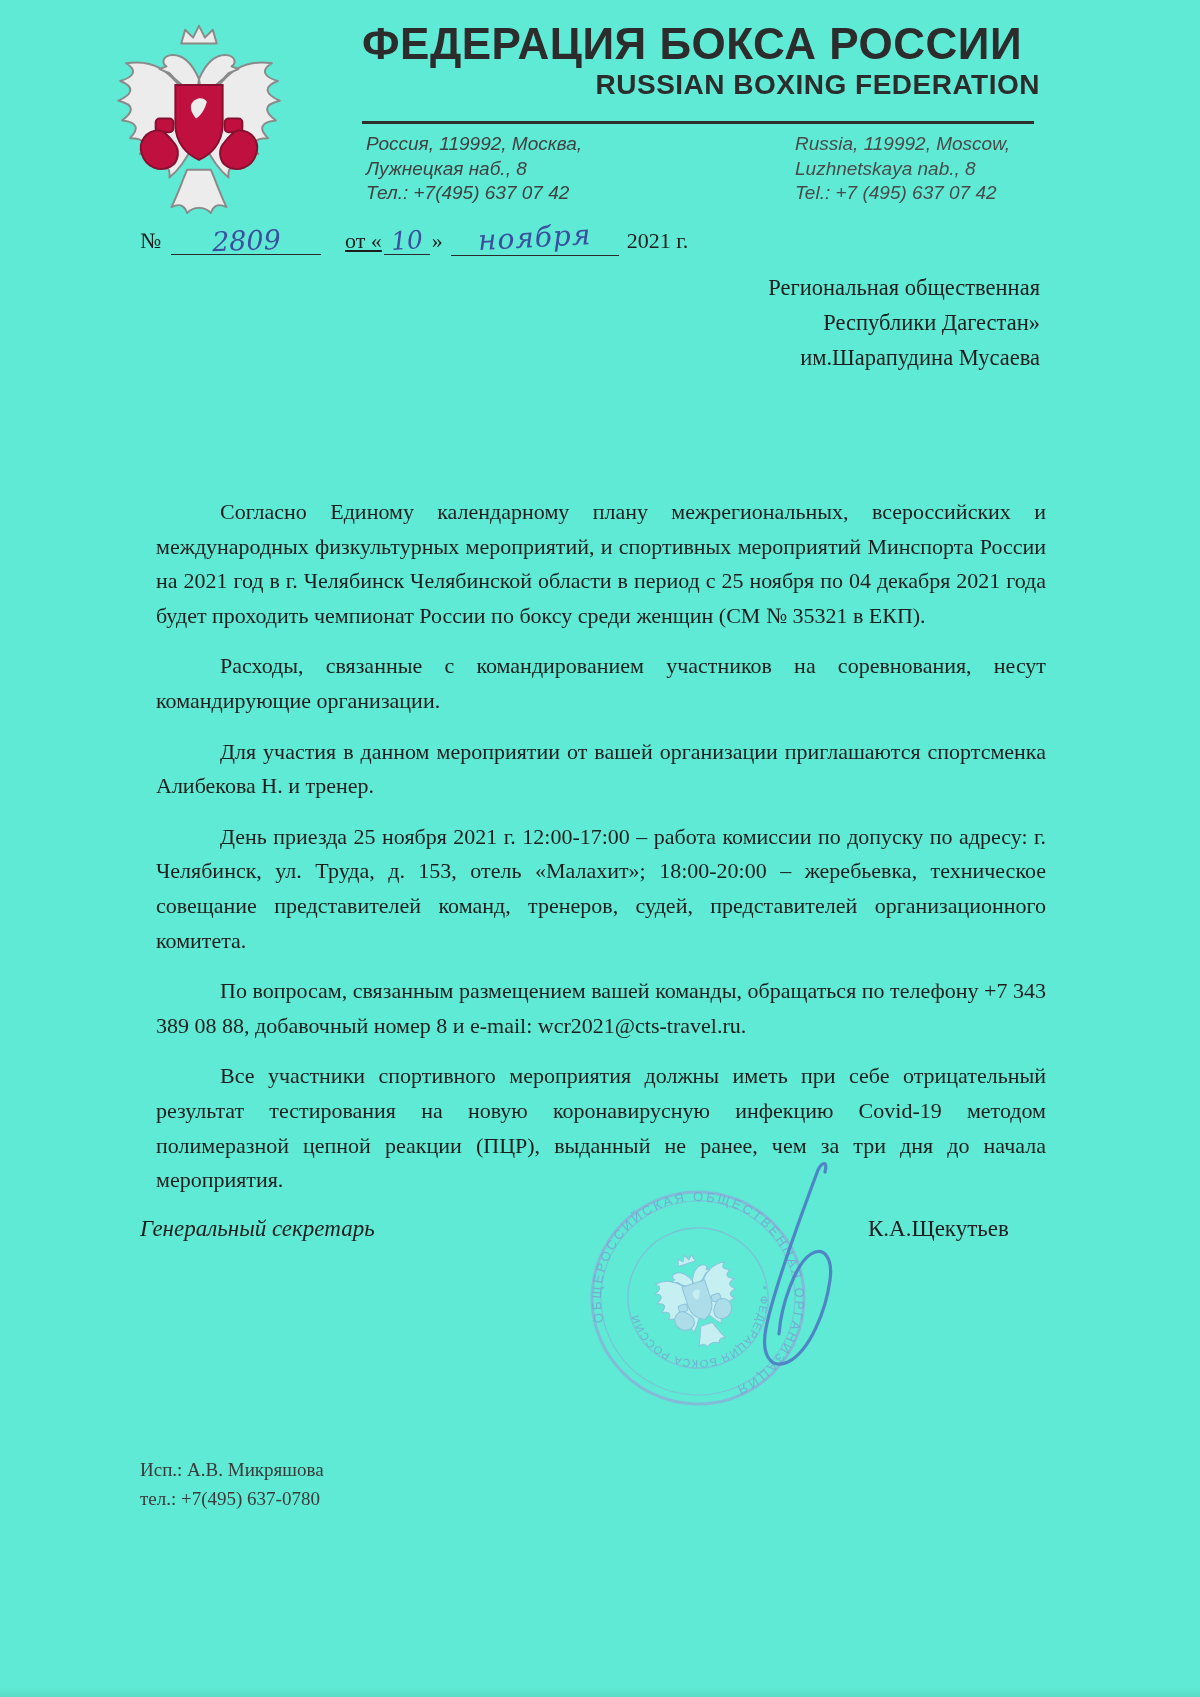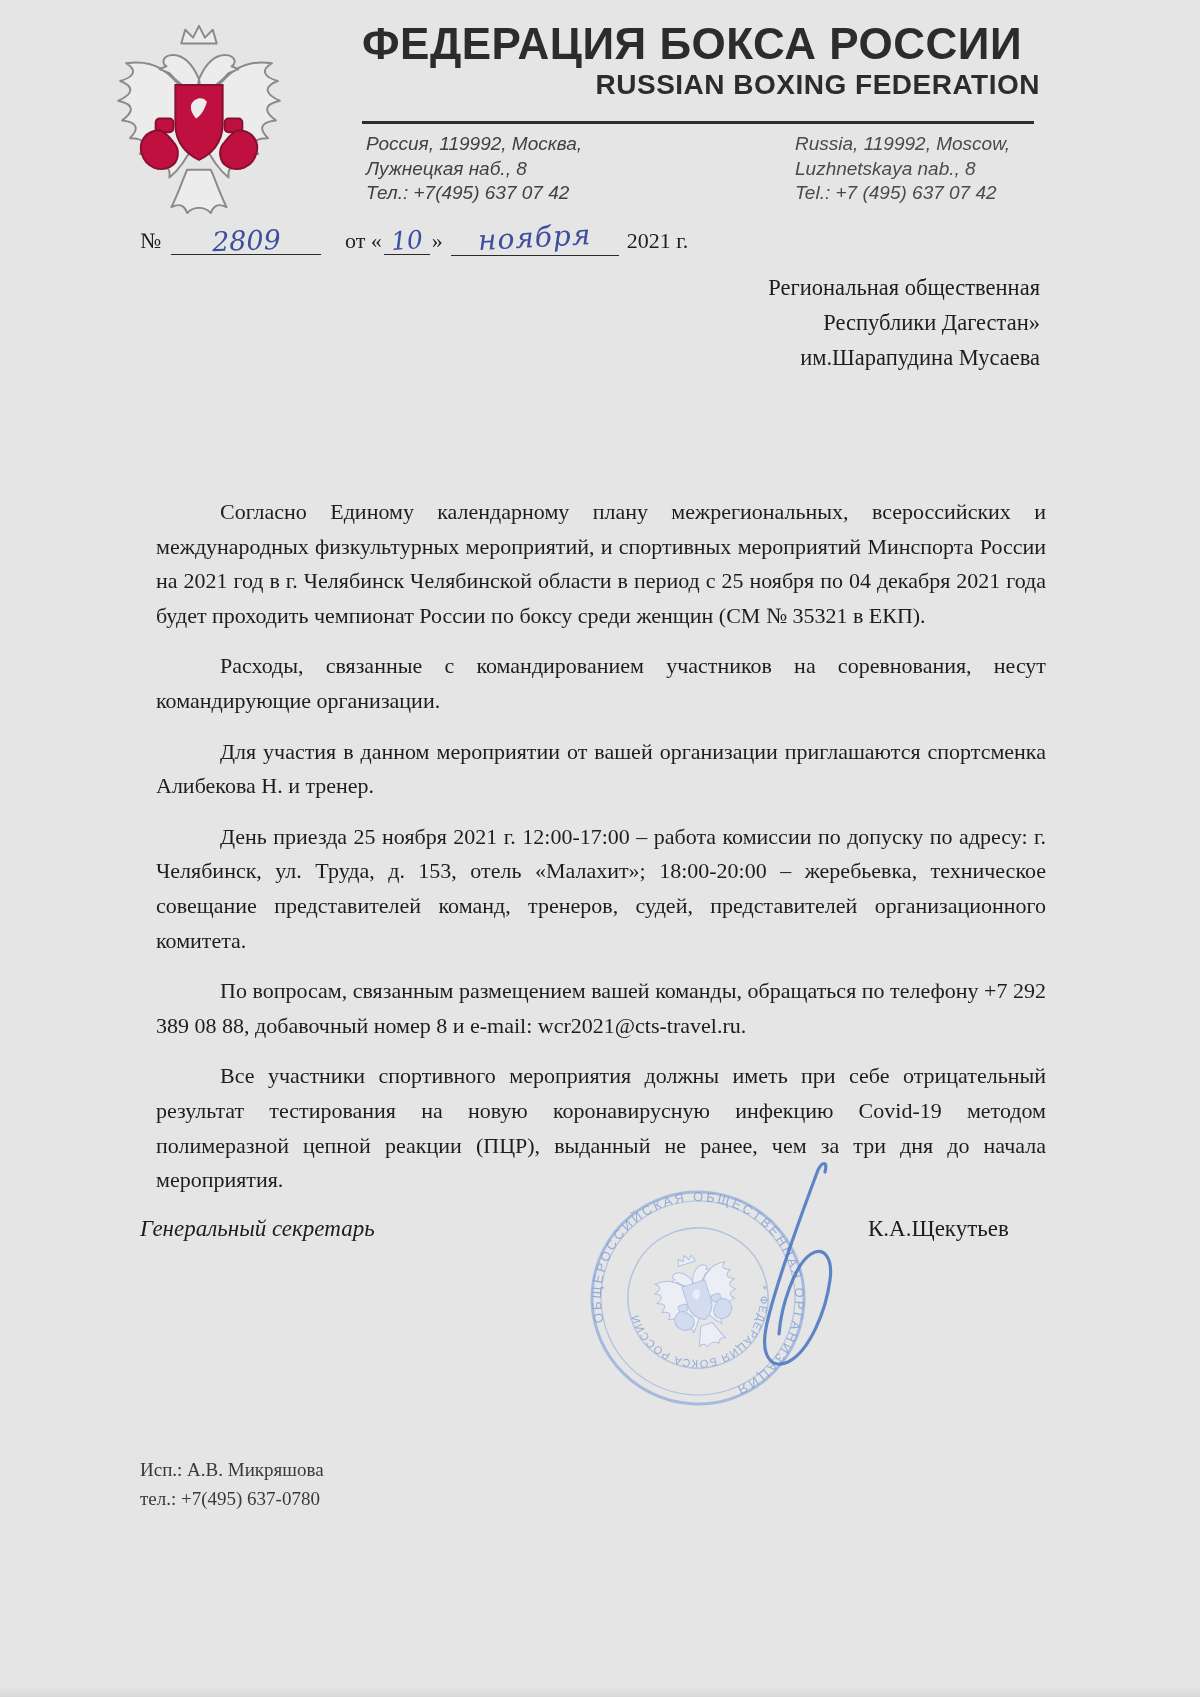--- a/index.html
+++ b/index.html
@@ -1,19 +1,19 @@
 <!DOCTYPE html>
 <html><head>
 <meta charset="utf-8">
 <style>
   html,body{margin:0;padding:0;background:#ffffff;}
   .page{
     position:relative;
     width:1200px;height:1697px;
-    background:#e5e5e5;
+    background:#5eead4;
     overflow:hidden;
     font-family:"Liberation Serif",serif;
     color:#1d1d1d;
   }
   
   .emblem{position:absolute;left:110px;top:14px;width:178px;height:202px;}
   .org-titles{position:absolute;left:362px;top:18px;width:678px;font-family:"Liberation Sans",sans-serif;font-weight:bold;color:#2c2c2c;line-height:1.16;}
   .org-title-ru{font-size:44px;letter-spacing:0.5px;white-space:nowrap;}
   .org-title-en{font-size:28px;letter-spacing:0.5px;white-space:nowrap;text-align:right;}
   .header-rule{position:absolute;left:362px;top:121px;width:672px;height:3px;background:#2e2e2e;}
@@ -23,21 +23,21 @@
   
   .ref-line{position:absolute;left:140px;top:222px;font-size:22px;display:flex;align-items:baseline;white-space:nowrap;}
   .field{display:inline-block;border-bottom:1.6px solid #2a2a2a;text-align:center;}
   .w-num{width:150px;margin:0 10px;}
   .w-day{width:46px;margin:0 2px;}
   .w-month{width:168px;margin:0 8px;overflow:visible;}
   .hand{font-family:"DejaVu Serif",serif;font-style:italic;color:#3c4f9e;display:inline-block;}
   .hand-num{font-size:27px;transform:rotate(-2deg) translateY(2px);}
   .hand-day{font-size:25px;transform:rotate(-4deg) translateY(1px);}
   .hand-month{font-size:28px;transform:rotate(-3deg) translateY(-1px);letter-spacing:1px;}
-  .ref-gap{margin-left:14px;}
+  .ref-gap{margin-left:14px;text-decoration:underline;}
   
   .recipient{position:absolute;left:600px;top:270px;width:440px;text-align:right;font-size:22.5px;line-height:35px;}
   
   .body-text{position:absolute;left:140px;top:479px;width:922px;font-size:22px;line-height:34.6px;text-align:justify;}
   .body-text p{margin:16px;text-indent:64px;}
   
   .sig-position{position:absolute;left:140px;top:1216px;font-size:23px;font-style:italic;}
   .sig-name{position:absolute;left:868px;top:1216px;font-size:23px;}
   .seal-svg{position:absolute;left:568px;top:1158px;width:330px;height:290px;}
   
@@ -106,21 +106,21 @@
     <div>Региональная общественная</div>
     <div>Республики Дагестан»</div>
     <div>им.Шарапудина Мусаева</div>
   </div>
 
   <div class="body-text">
     <p>Согласно Единому календарному плану межрегиональных, всероссийских и международных физкультурных мероприятий, и спортивных мероприятий Минспорта России на 2021 год в г. Челябинск Челябинской области в период с 25 ноября по 04 декабря 2021 года будет проходить чемпионат России по боксу среди женщин (СМ № 35321 в ЕКП).</p>
     <p>Расходы, связанные с командированием участников на соревнования, несут командирующие организации.</p>
     <p>Для участия в данном мероприятии от вашей организации приглашаются спортсменка Алибекова Н. и тренер.</p>
     <p>День приезда 25 ноября 2021 г. 12:00-17:00 – работа комиссии по допуску по адресу: г. Челябинск, ул. Труда, д. 153, отель «Малахит»; 18:00-20:00 – жеребьевка, техническое совещание представителей команд, тренеров, судей, представителей организационного комитета.</p>
-    <p>По вопросам, связанным размещением вашей команды, обращаться по телефону +7 292 389 08 88, добавочный номер 8 и e-mail: wcr2021@cts-travel.ru.</p>
+    <p>По вопросам, связанным размещением вашей команды, обращаться по телефону +7 343 389 08 88, добавочный номер 8 и e-mail: wcr2021@cts-travel.ru.</p>
     <p>Все участники спортивного мероприятия должны иметь при себе отрицательный результат тестирования на новую коронавирусную инфекцию Covid-19 методом полимеразной цепной реакции (ПЦР), выданный не ранее, чем за три дня до начала мероприятия.</p>
   </div>
 
   <div class="sig-position">Генеральный секретарь</div>
   <div class="sig-name">К.А.Щекутьев</div>
 
   <svg class="seal-svg" viewBox="0 0 330 290">
     <defs>
       <path id="seal-outer-arc" d="M33,140 A97,97 0 1 1 227,140 A97,97 0 1 1 33,140"></path>
       <path id="seal-inner-arc" d="M68,140 A62,62 0 1 1 192,140 A62,62 0 1 1 68,140"></path>

